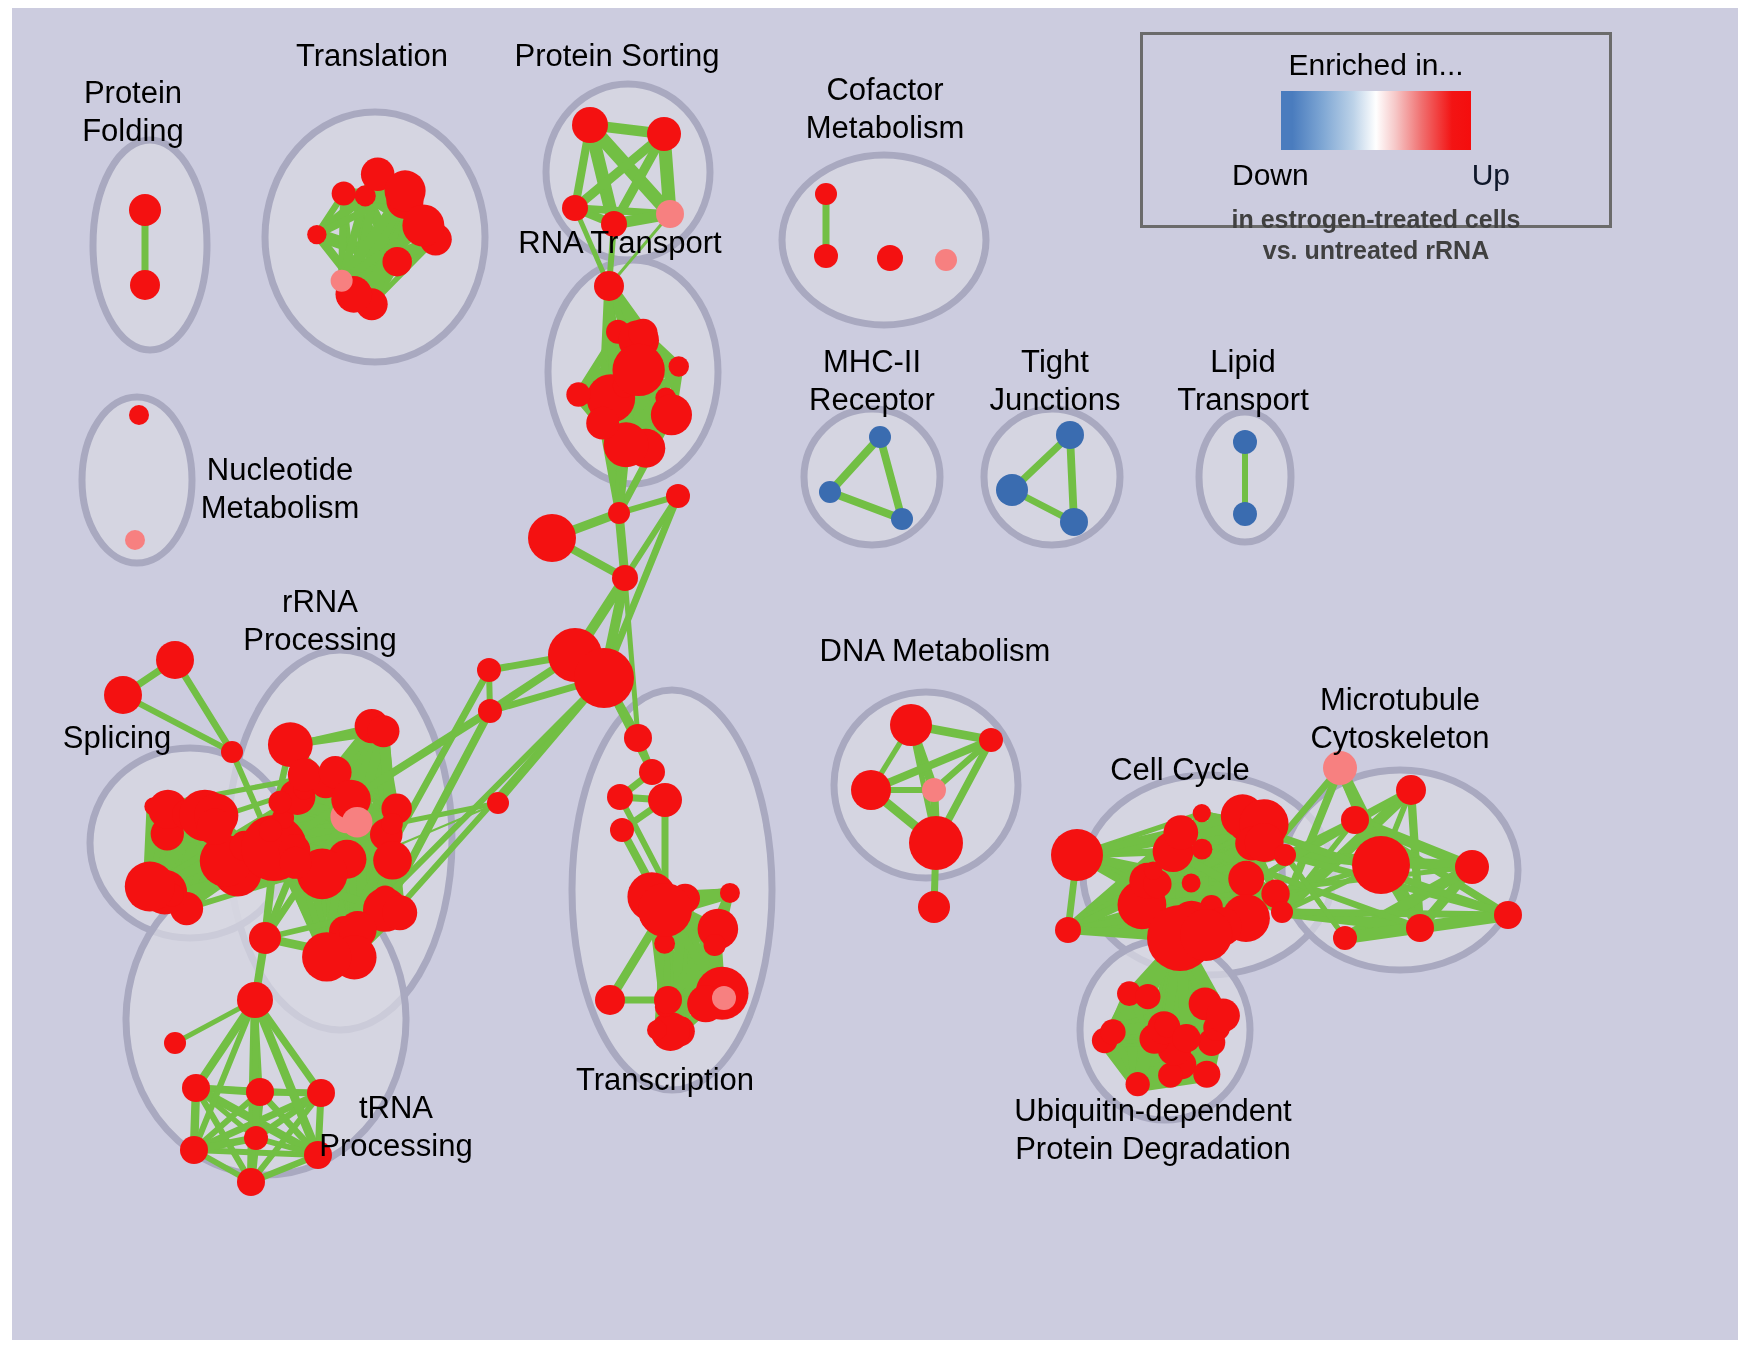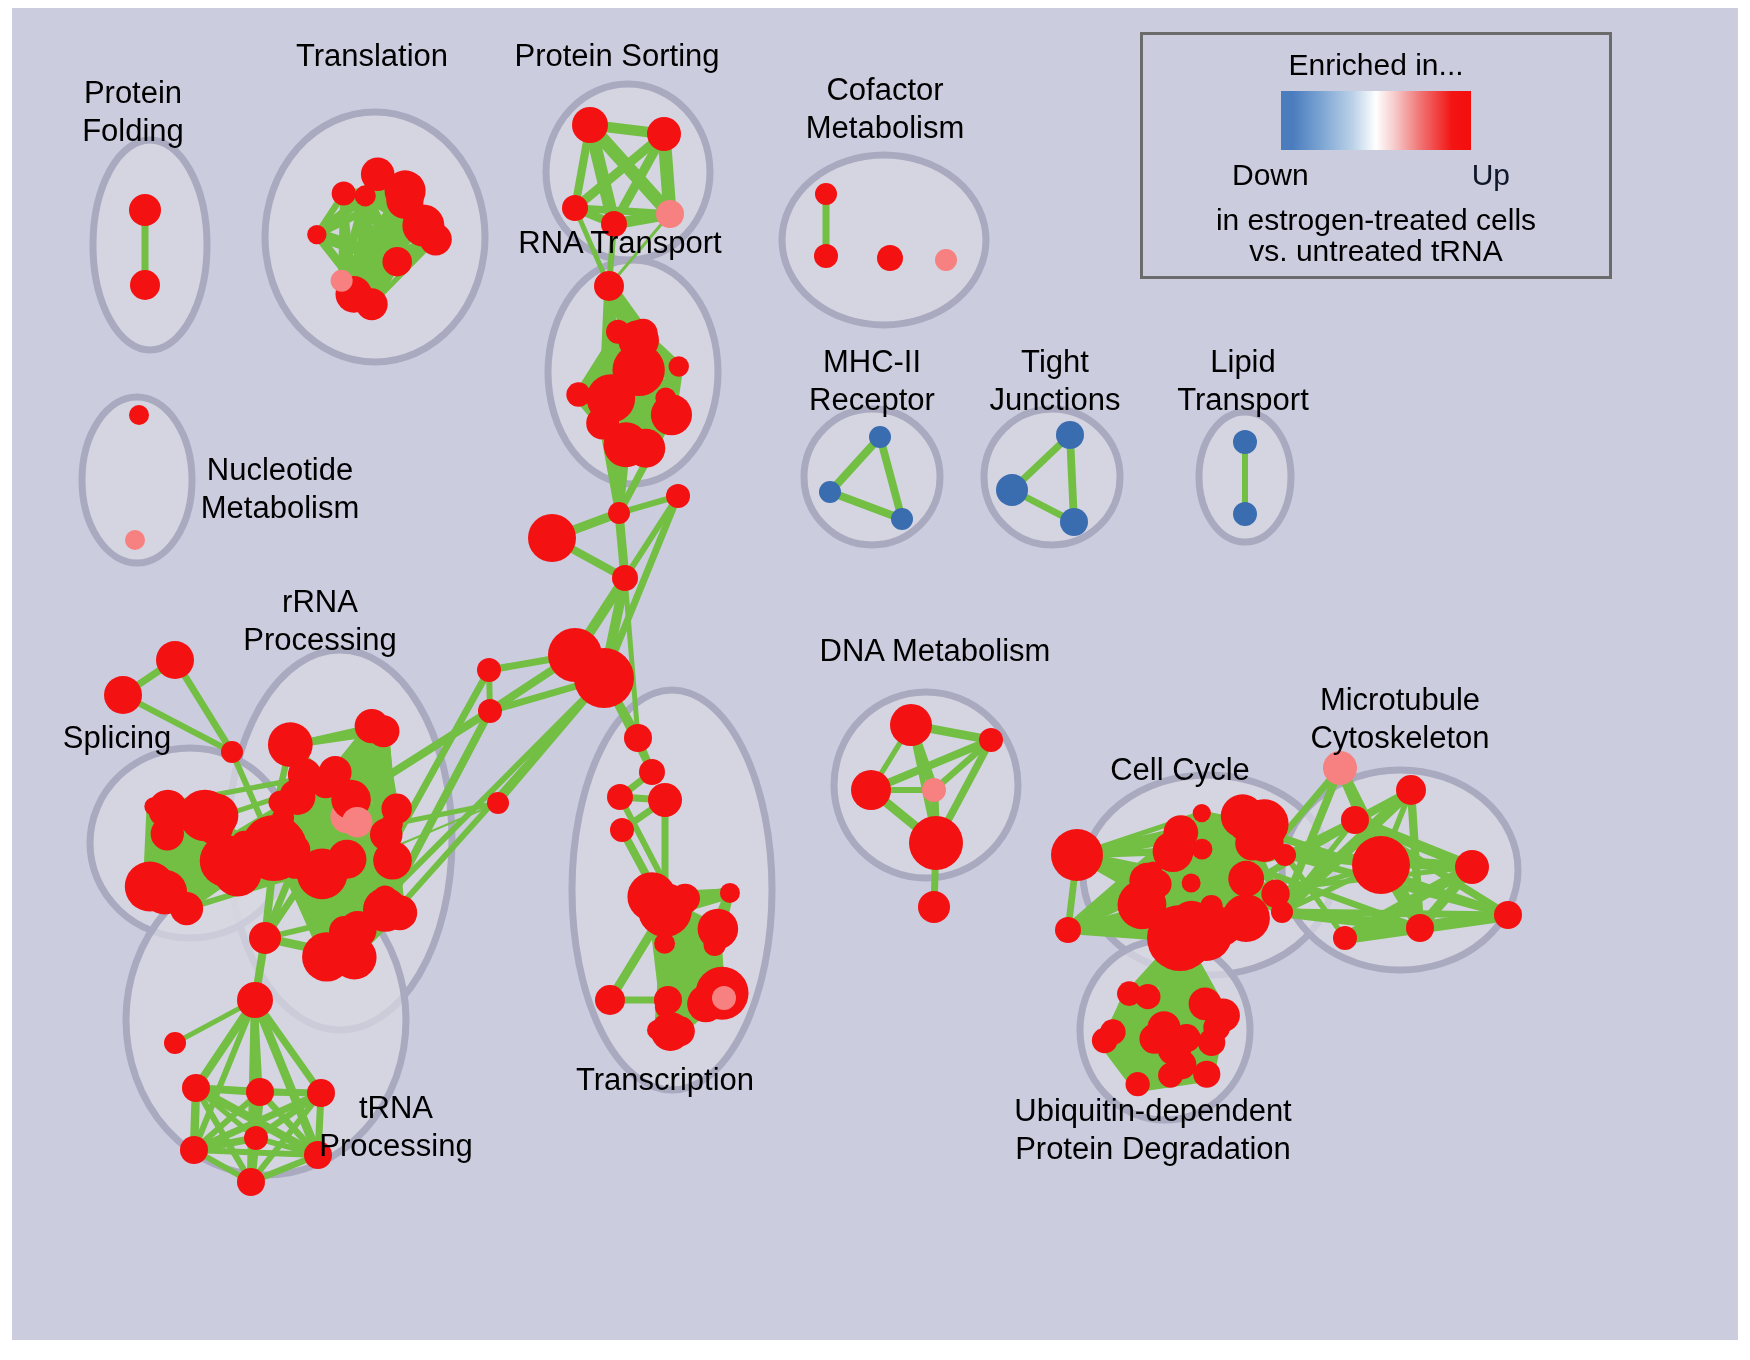--- a/index.html
+++ b/index.html
@@ -39,21 +39,21 @@
     dominant-baseline: middle;
   }
   .legend-box {
     position: absolute;
     box-sizing: border-box;
     border: 3px solid #6b6b6b;
     background: #ccccdf;
     left: 1140px;
     top: 32px;
     width: 472px;
-    height: 247px;
+    height: 196px;
     text-align: center;
     padding-top: 10px;
   }
   .legend-title {
     font-size: 30px;
     color: #000;
     line-height: 40px;
   }
   .legend-ramp {
     width: 190px;
@@ -77,23 +77,24 @@
     color: #000;
   }
   .legend-up {
     position: absolute;
     right: 16px;
     top: 0;
     font-size: 30px;
     color: #0f172a;
   }
   .legend-sub {
-    font-size: 30px;
-    color: #000000;
+    font-size: 25px;
+    color: #404040;
     line-height: 31px;
+    font-weight: bold;
   }
 </style>
 </head>
 <body>
 
 <div id="stage">
   <div id="canvas-bg"></div>
 
   <svg id="net" viewBox="0 0 1750 1360">
     <g id="g-clusters">
@@ -1175,15 +1176,15 @@
   </svg>
 
   <div class="legend-box">
     <div class="legend-title">Enriched in...</div>
     <div class="legend-ramp"></div>
     <div class="legend-endpoints">
       <span class="legend-down">Down</span>
       <span class="legend-up">Up</span>
     </div>
     <div class="legend-sub">in estrogen-treated cells</div>
-    <div class="legend-sub">vs. untreated tRNA</div>
+    <div class="legend-sub">vs. untreated rRNA</div>
   </div>
 </div>
 
 </body></html>

